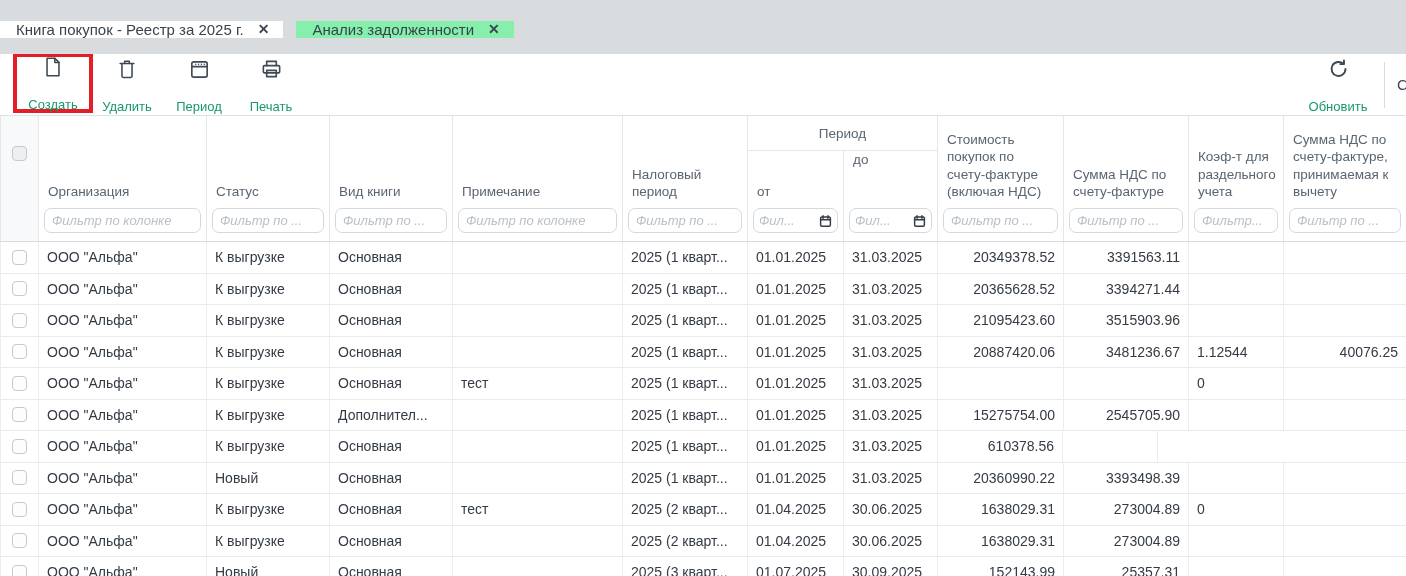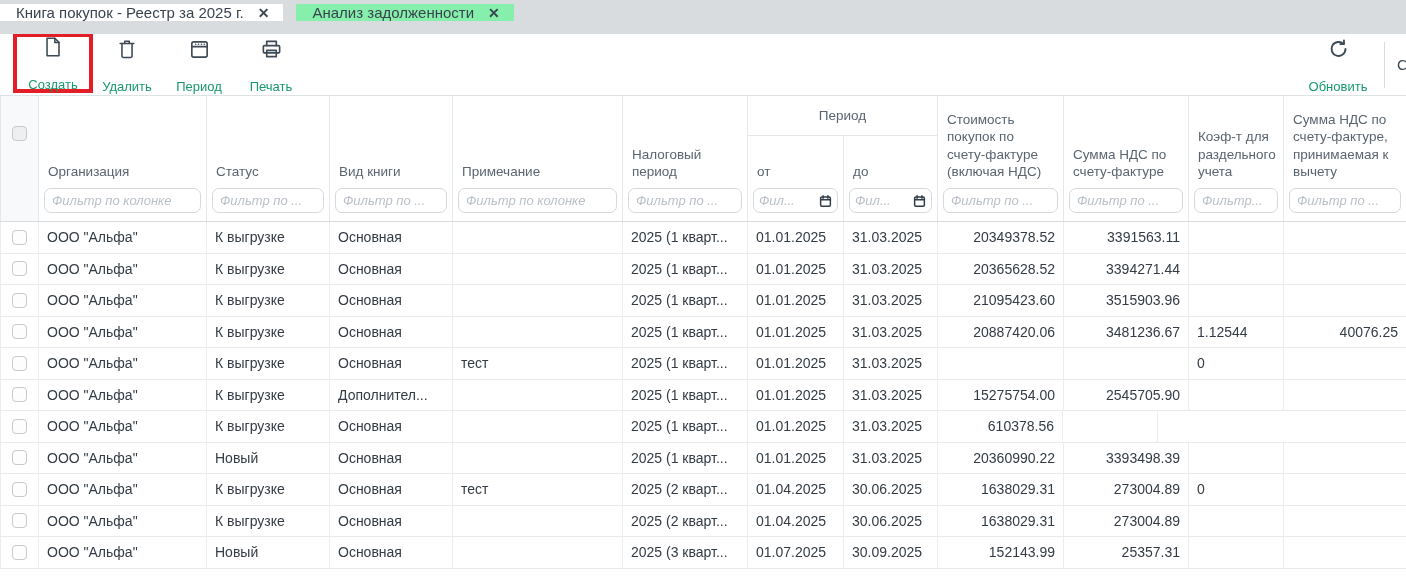--- a/index.html
+++ b/index.html
@@ -1,21 +1,21 @@
 <!DOCTYPE html>
 <html><head>
 <meta charset="utf-8">
 <style>
   * { margin:0; padding:0; box-sizing:border-box; }
   html,body { width:1406px; height:576px; overflow:hidden; background:#fff;
               font-family:"Liberation Sans", sans-serif; }
   .app { width:1406px; height:576px; position:relative; background:#fff; overflow:hidden; }
 
   
-  .tabbar { height:34px; background:#d8dcdf; display:flex; align-items:flex-start; padding-top:4px; }
+  .tabbar { height:54px; background:#d8dcdf; display:flex; align-items:center; padding-top:4px; }
   .tab { display:flex; align-items:center; padding:0 14px 0 16px; font-size:15px; color:#39434e; cursor:pointer; white-space:nowrap; }
   .tab .tab-label { margin-right:14px; }
   .tab .tab-close { font-size:14px; font-weight:600; color:#3b4651; line-height:1; }
   .tab.active { background:#ffffff; }
   .tab.inactive { background:#86efac; margin-left:13px; }
 
   
   .toolbar { height:62px; background:#fff; border-bottom:1px solid #dfe2e5; display:flex; align-items:center; position:relative; overflow:hidden; }
   .tbtn { display:flex; flex-direction:column; align-items:center; justify-content:center; gap:19px; min-width:68px; cursor:pointer; }
   .tbtn svg { display:block; stroke:#3d4954; fill:none; stroke-width:1.7; stroke-linecap:round; stroke-linejoin:round; }
@@ -39,21 +39,21 @@
   .filter { margin:0 5px 8px; height:25px; border:1px solid #d5d9dd; border-radius:7px; display:flex; align-items:center; padding:0 7px; background:#fff; }
   .filter input { border:none; outline:none; width:100%; min-width:0; font-size:13px; color:#6c757d; background:transparent; font-family:inherit; }
   .filter input::placeholder { color:#b9c0c7; font-style:italic; opacity:1; }
   .filter svg { flex-shrink:0; margin-left:3px; stroke:#323c46; fill:none; stroke-width:1.8; stroke-linecap:round; cursor:pointer; }
   .th.cbcell { justify-content:flex-start; align-items:center; padding-top:30px; background:#f8f9fa; }
   .group { display:flex; flex-direction:column; border-left:1px solid #e5e8ea; flex-shrink:0; }
   .group-title { height:40px; display:flex; align-items:center; justify-content:center; font-size:13.5px; color:#5a6570; border-bottom:1px solid #e5e8ea; }
   .group-cols { flex:1; display:flex; }
   .group-cols .th { border-left:none; }
   .group-cols .th.bl { border-left:1px solid #e5e8ea; }
-  .sub-from{width:95px;} .sub-to{width:94px;}
+  .sub-from{width:95px;} .sub-to{width:94px;gap:32px;}
 
   
   .cb { width:15px; height:15px; border:1px solid #c5cacf; border-radius:4px; background:#fdfdfe; display:inline-block; cursor:pointer; }
   .cb-header { background:#edeff1; }
 
   
   .tr { display:flex; height:31.5px; border-bottom:1px solid #e8eaec; background:#fff; cursor:pointer; }
   .td { border-left:1px solid #ebedef; display:flex; align-items:center; padding:0 8px; font-size:14px; color:#333b44; white-space:nowrap; overflow:hidden; flex-shrink:0; }
   .td.c0 { justify-content:center; padding:0; }
   .td.num { justify-content:flex-end; }

